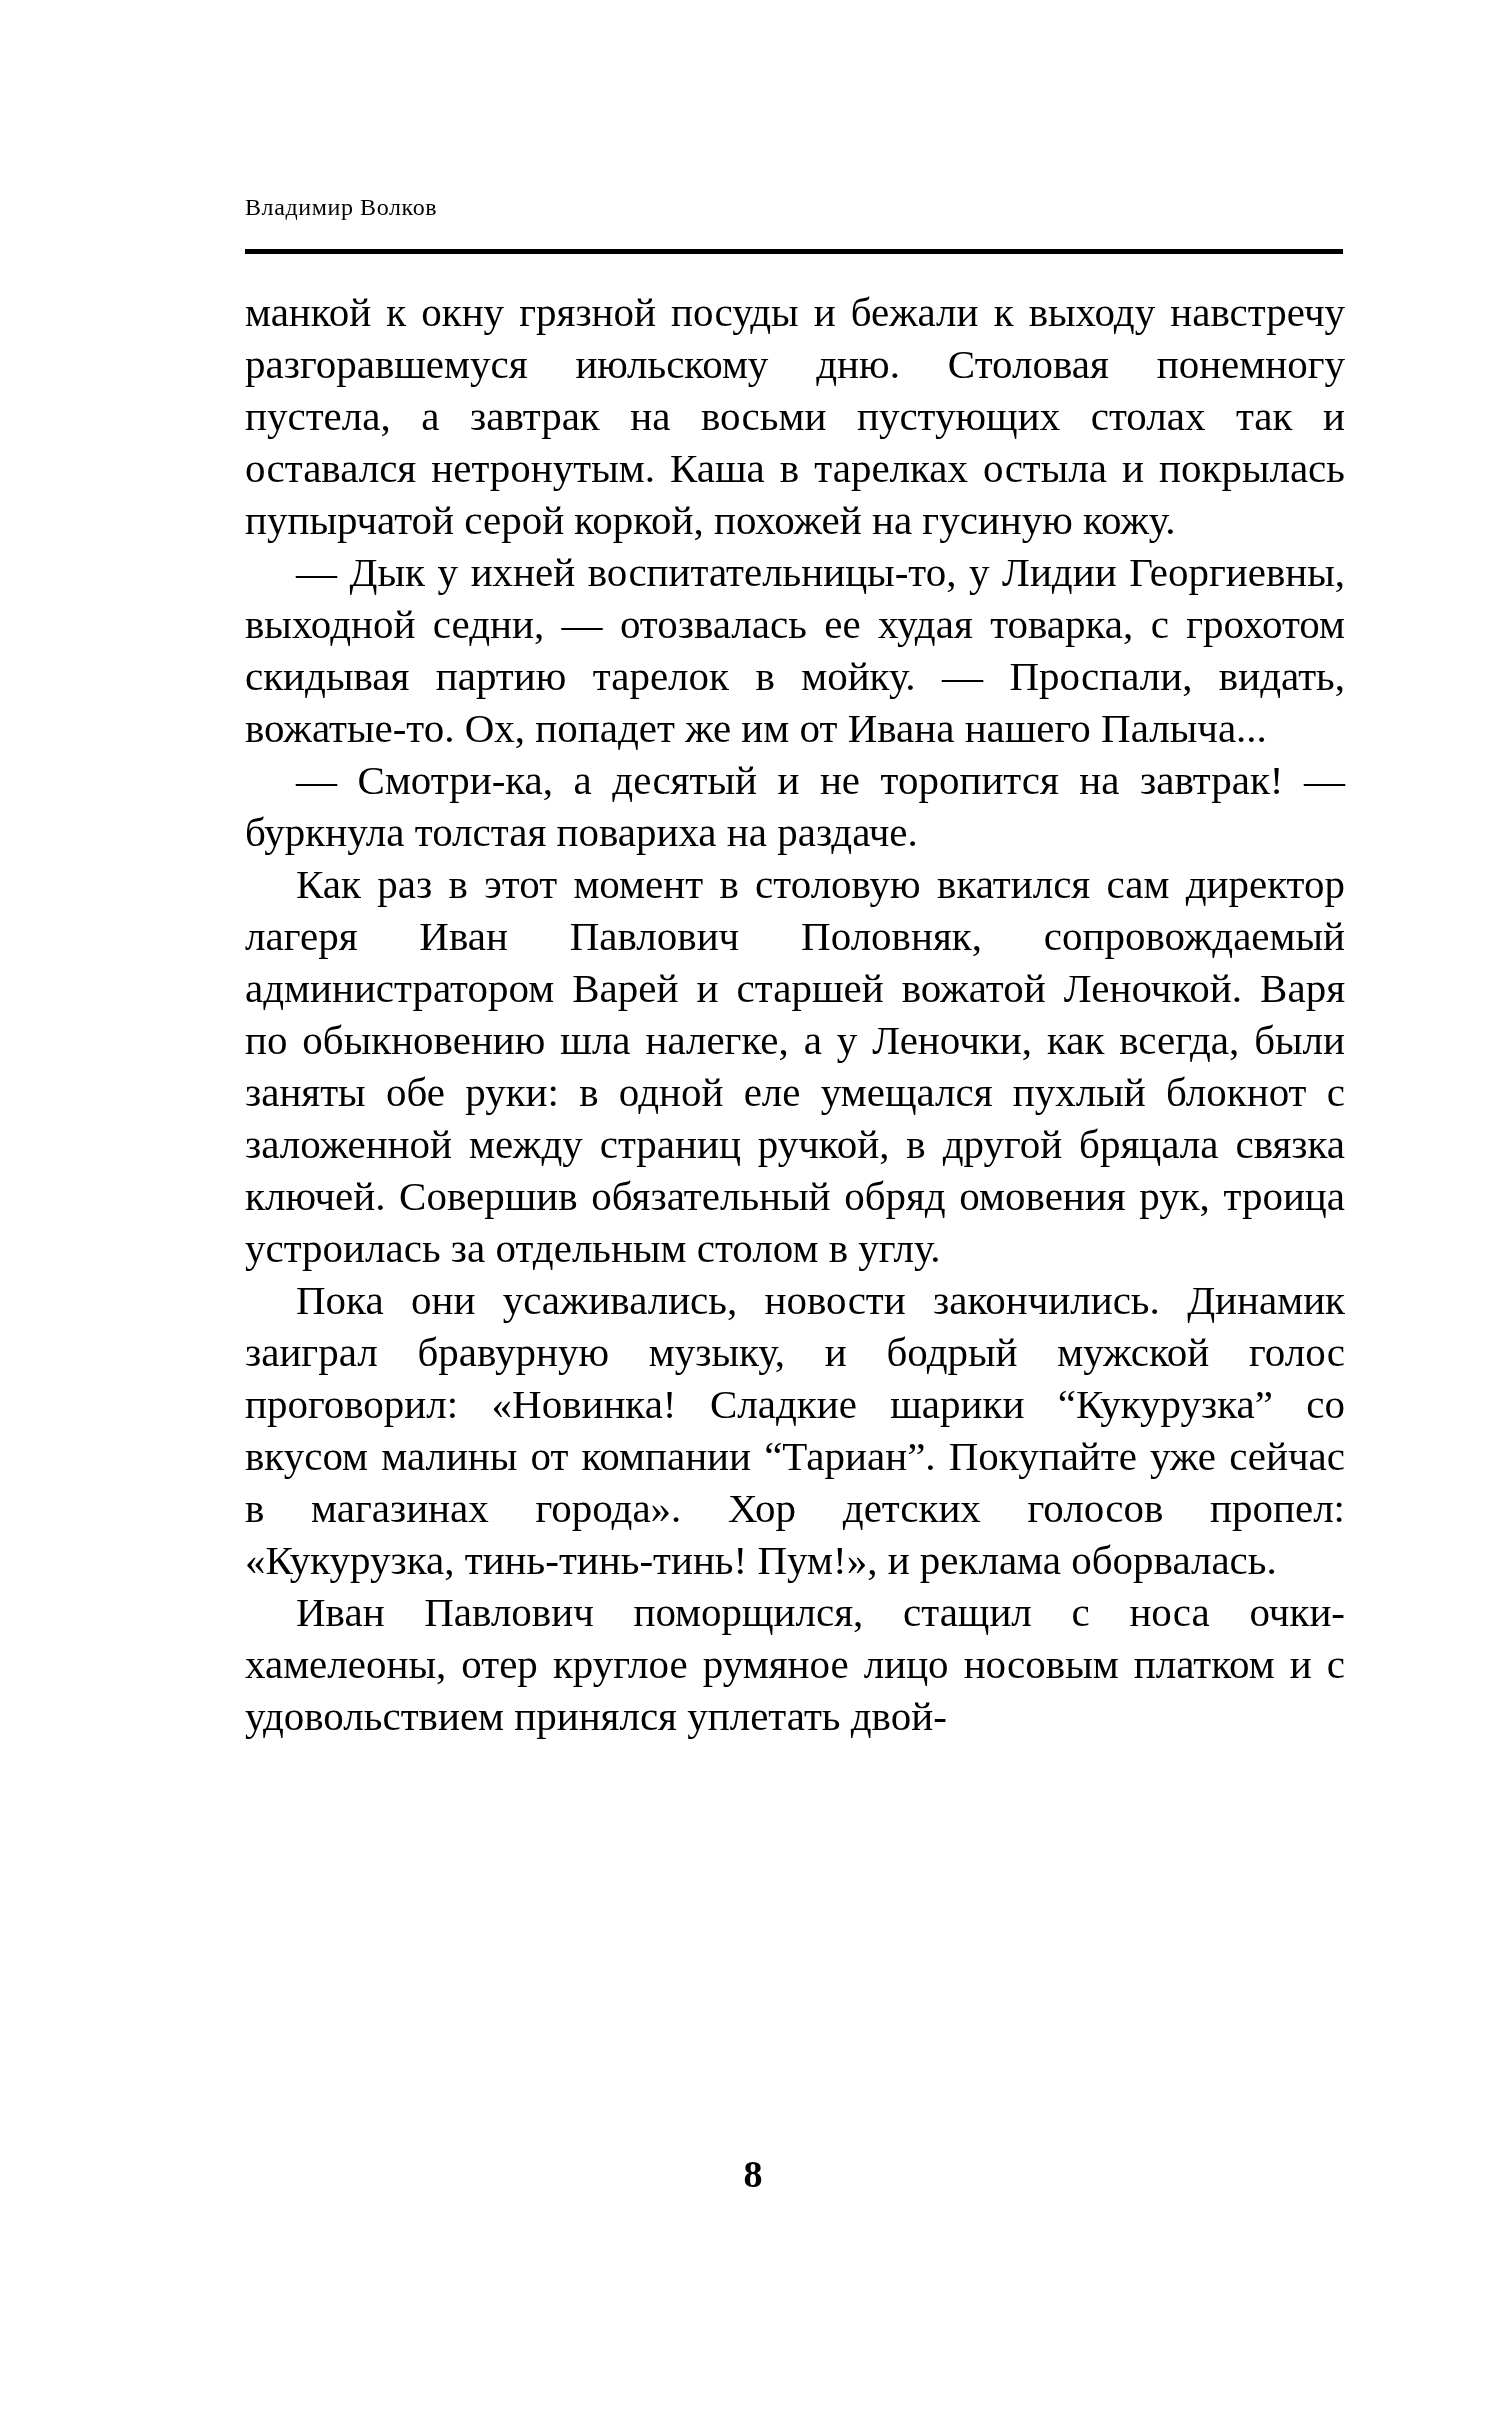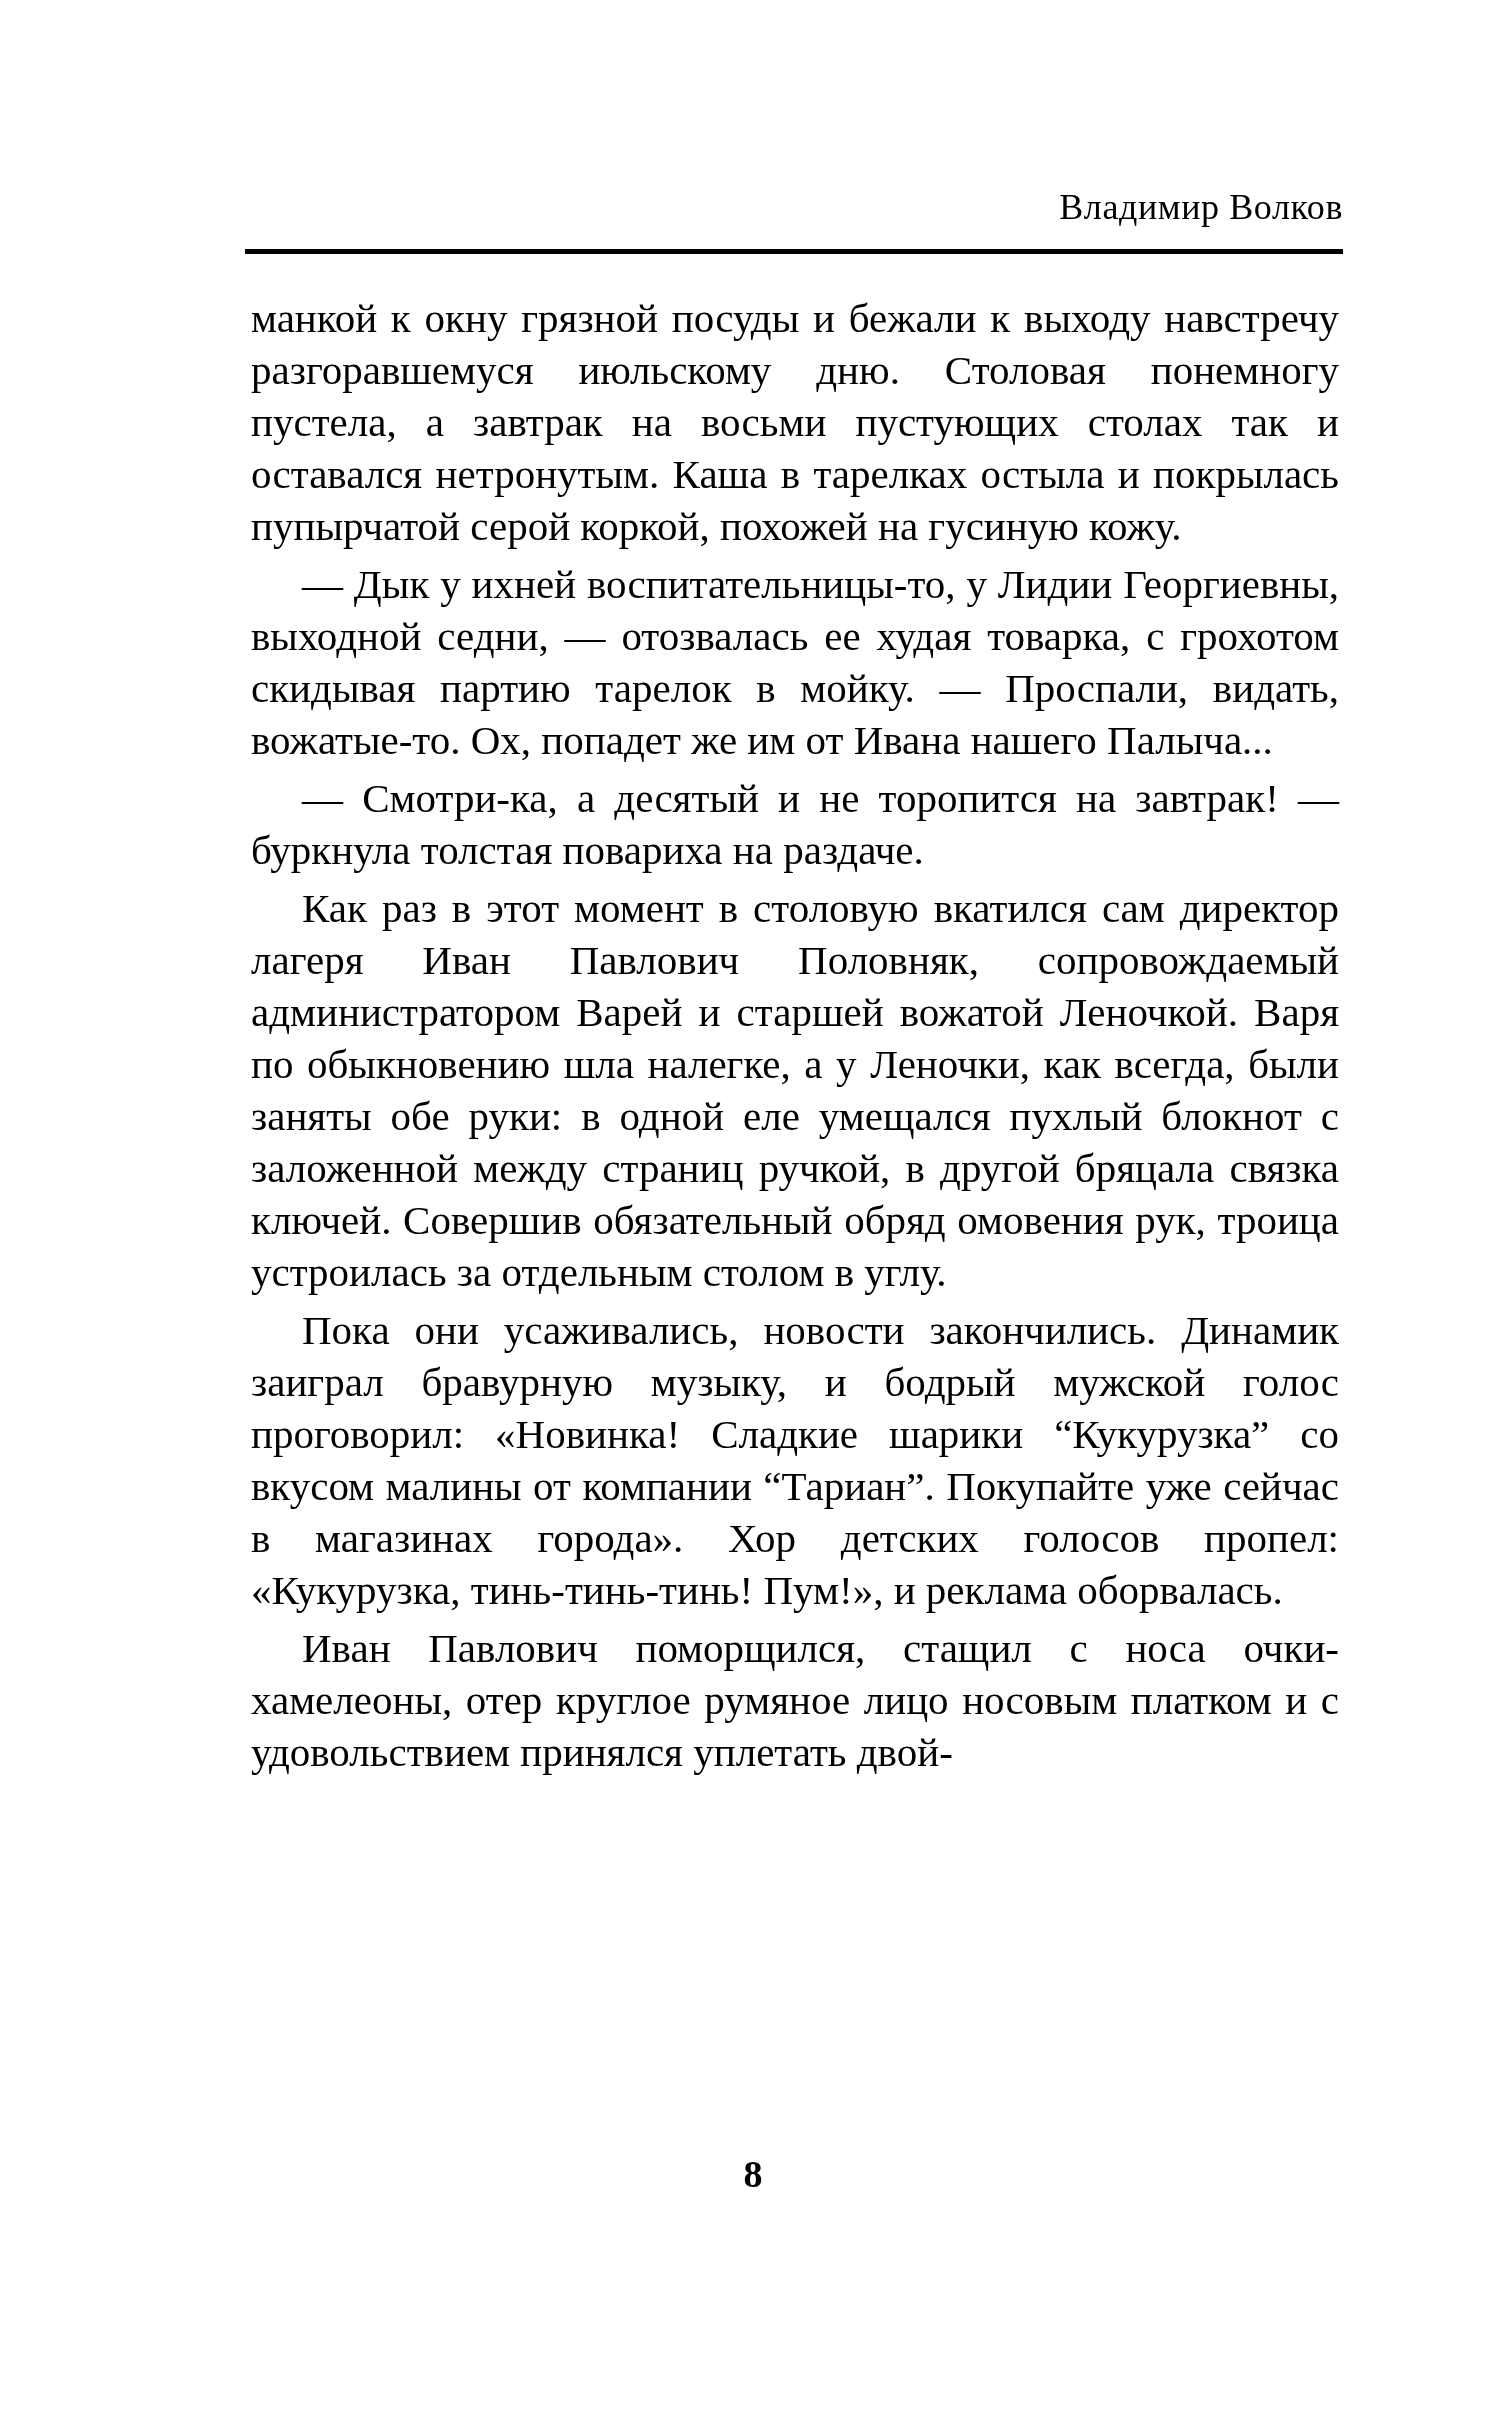--- a/index.html
+++ b/index.html
@@ -19,22 +19,22 @@
     width: 1506px;
     height: 2432px;
     background: #ffffff;
     box-sizing: border-box;
   }
   .running-head {
     position: absolute;
     left: 245px;
     top: 186px;
     width: 1098px;
-    text-align: right;
-    font-size: 36px;
+    text-align: left;
+    font-size: 24px;
     line-height: 43px;
     letter-spacing: 0.6px;
     white-space: nowrap;
   }
   .head-rule {
     position: absolute;
     left: 245px;
     top: 249px;
     width: 1098px;
     height: 4.9px;
@@ -46,21 +46,21 @@
     top: 286px;
     width: 1100px;
     font-size: 41px;
     line-height: 52px;
     text-align: justify;
     text-justify: inter-word;
     hyphens: manual;
     -webkit-hyphens: manual;
   }
   .text-block p {
-    margin: 6px;
+    margin: 0;
     text-indent: 51px;
     text-align: justify;
   }
   .text-block p.cont {
     text-indent: 0;
   }
   .text-block p:last-child {
     text-align-last: left;
   }
   .folio {

